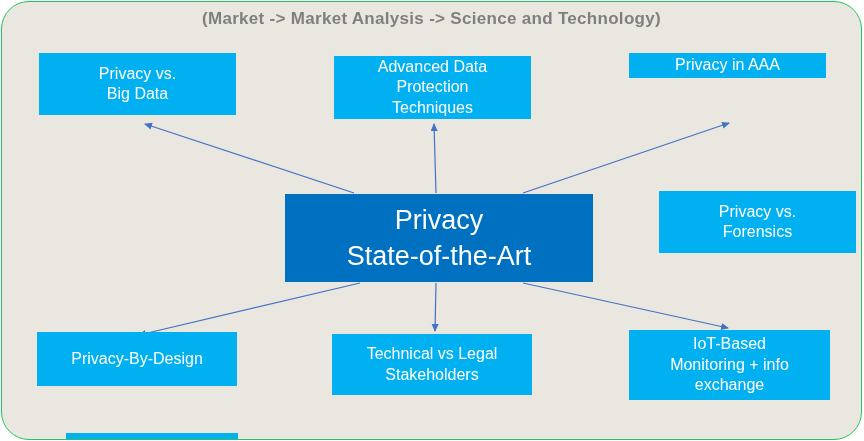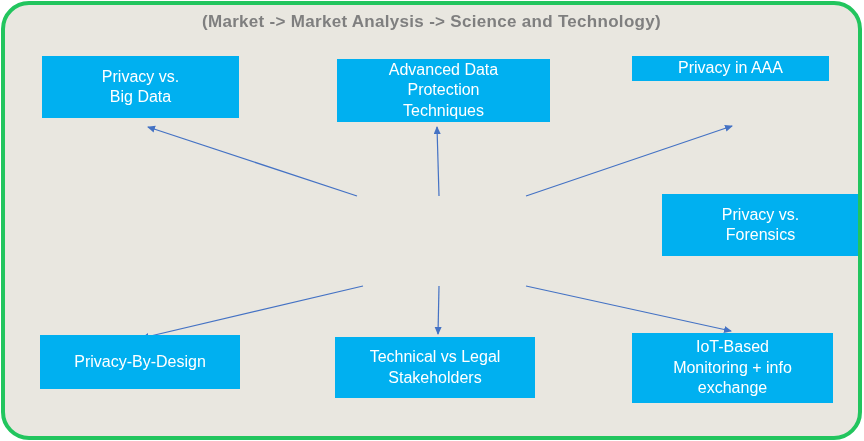--- a/index.html
+++ b/index.html
@@ -14,21 +14,21 @@
     background: #ffffff;
     font-family: "Liberation Sans", sans-serif;
   }
   .slide {
     position: absolute;
     left: 1px;
     top: 1px;
     width: 861px;
     height: 439px;
     background: #e9e7e0;
-    border: 4px solid #22c55e;
+    border: 1px solid #22c55e;
     border-radius: 28px;
     box-sizing: border-box;
     overflow: hidden;
   }
   .slide-title {
     position: absolute;
     top: 7px;
     left: 0;
     width: 100%;
     text-align: center;
@@ -51,21 +51,21 @@
     white-space: pre-line;
     box-sizing: border-box;
     padding: 6px 6px;
   }
   .node.center {
     background: #0070c0;
     font-size: 27px;
     line-height: 1.35;
   }
   .node.big-data      { left: 37px;  top: 51px;  width: 197px; height: 62px; }
-  .node.adv-data      { left: 332px; top: 54px;  width: 213px; height: 63px; }
+  .node.adv-data      { left: 332px; top: 54px;  width: 197px; height: 63px; }
   .node.privacy-aaa   { left: 627px; top: 51px;  width: 197px; height: 25px; }
   .node.center        { left: 283px; top: 192px; width: 308px; height: 88px; }
   .node.forensics     { left: 657px; top: 189px; width: 197px; height: 62px; }
   .node.by-design     { left: 35px;  top: 330px; width: 200px; height: 54px; }
   .node.tech-legal    { left: 330px; top: 332px; width: 200px; height: 61px; }
   .node.iot           { left: 627px; top: 328px; width: 201px; height: 70px; }
   .node.partial       { left: 64px;  top: 431px; width: 172px; height: 14px; }
   svg.arrows {
     position: absolute;
     left: 0;
@@ -99,20 +99,22 @@
 
     <div class="node big-data">Privacy vs.
 Big Data</div>
 
     <div class="node adv-data">Advanced  Data
 Protection
 Techniques</div>
 
     <div class="node privacy-aaa">Privacy in AAA</div>
 
+    <div class="node center">Privacy
+State-of-the-Art</div>
 
     <div class="node forensics">Privacy vs.
 Forensics</div>
 
     <div class="node by-design">Privacy-By-Design</div>
 
     <div class="node tech-legal">Technical vs Legal
 Stakeholders</div>
 
     <div class="node iot">IoT-Based

